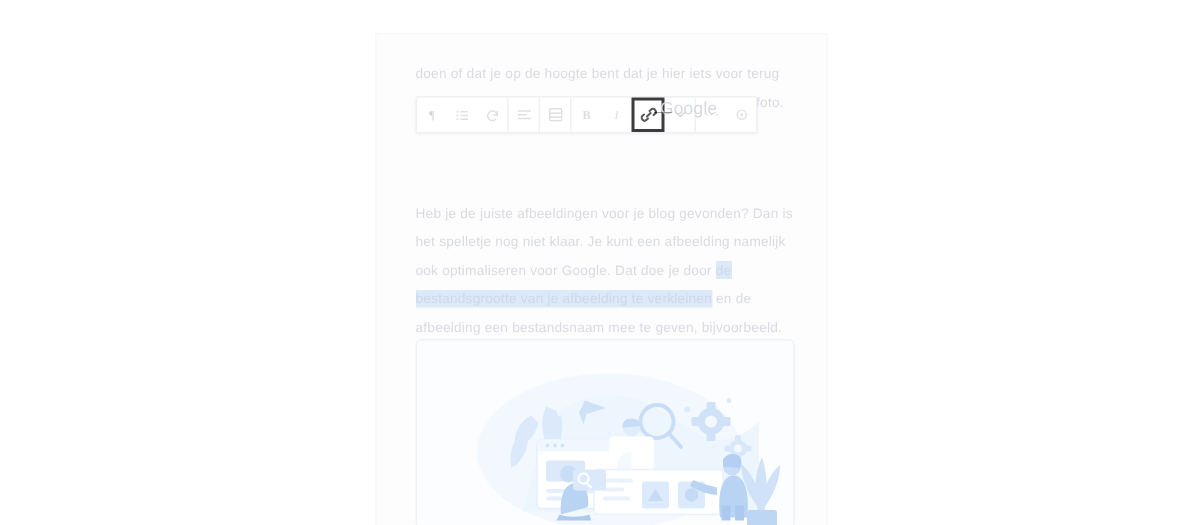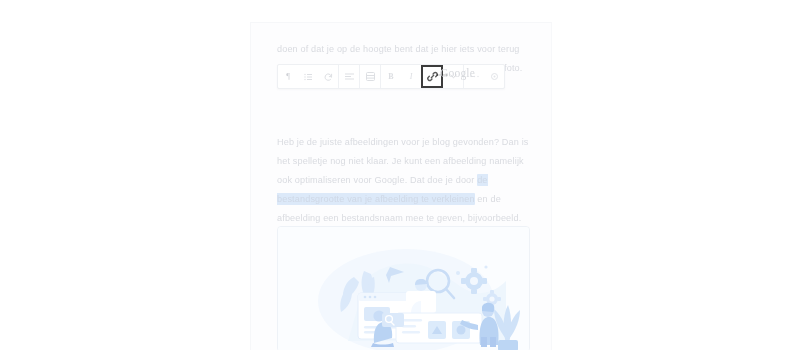--- a/index.html
+++ b/index.html
@@ -119,21 +119,21 @@
     left: 406px;
     top: 74px;
     width: 72px;
     height: 2px;
     z-index: 7;
   }
   .annot-label {
     position: absolute;
     left: 440px;
     top: 67px;
-    font-family: Liberation Serif, serif;
+    font-family: Liberation Sans, sans-serif;
     font-size: 11.5px;
     color: #d6d8dc;
     letter-spacing: 0.2px;
     z-index: 6;
     white-space: nowrap;
   }
 
   
   .img-card {
     position: absolute;

